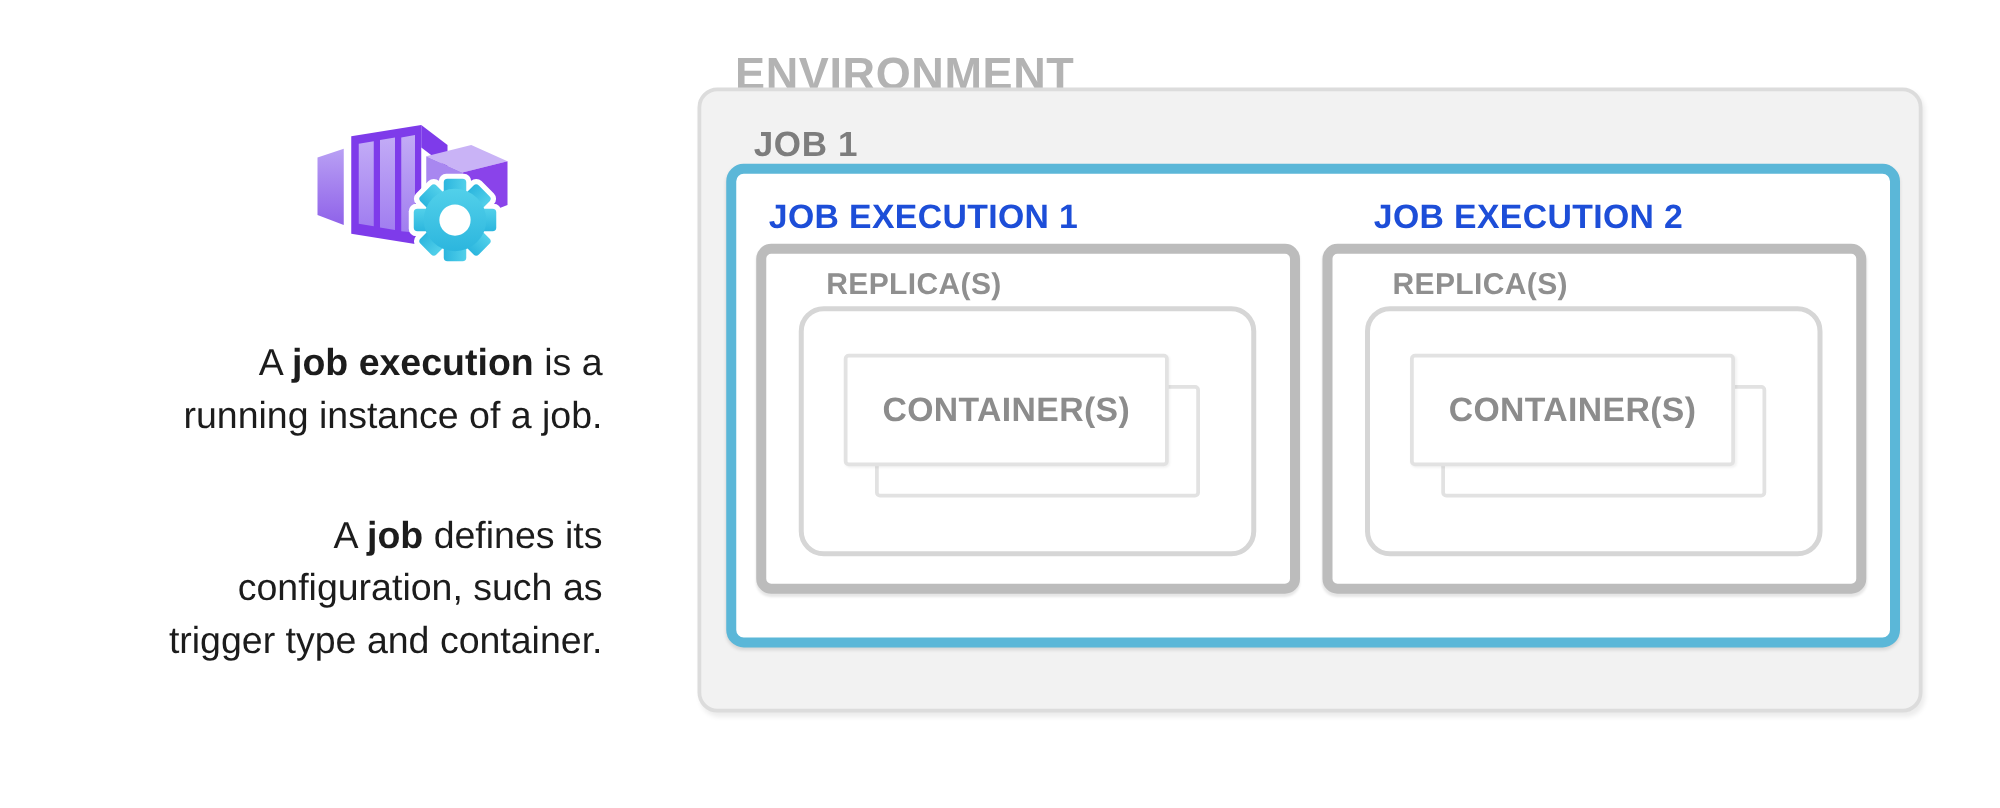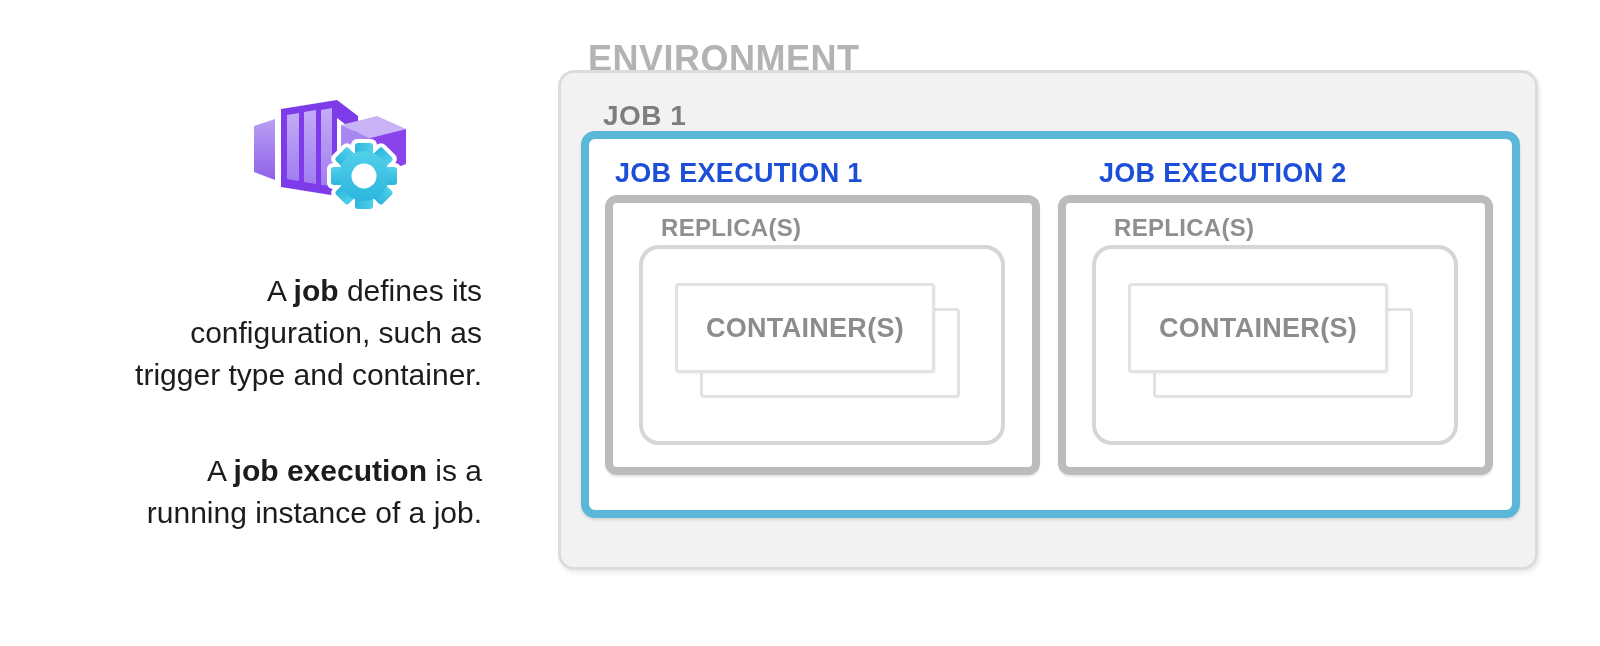--- a/index.html
+++ b/index.html
@@ -188,27 +188,27 @@
         <rect x="-33" y="-9" width="66" height="18" rx="3" transform="rotate(90)"></rect>
         <rect x="-33" y="-9" width="66" height="18" rx="3" transform="rotate(135)"></rect>
         <circle r="25"></circle>
       </g>
       <circle r="12.5" fill="#ffffff"></circle>
     </g>
   </svg>
 
   <div class="text-panel">
     <p class="para">
+      <span><span>A </span><b>job execution</b><span> is a</span></span><br>
+      <span>running instance of a job.</span>
+    </p>
+    <p class="para">
       <span><span>A </span><b>job</b><span> defines its</span></span><br>
       <span>configuration, such as</span><br>
       <span>trigger type and container.</span>
-    </p>
-    <p class="para">
-      <span><span>A </span><b>job execution</b><span> is a</span></span><br>
-      <span>running instance of a job.</span>
     </p>
   </div>
 
   <div class="env-label">ENVIRONMENT</div>
   <div class="env-box">
 
     <div class="job-label">JOB 1</div>
     <div class="job-box" style="border-color: rgb(91, 183, 216);">
 
       <div class="exec-label exec-1">JOB EXECUTION 1</div>

